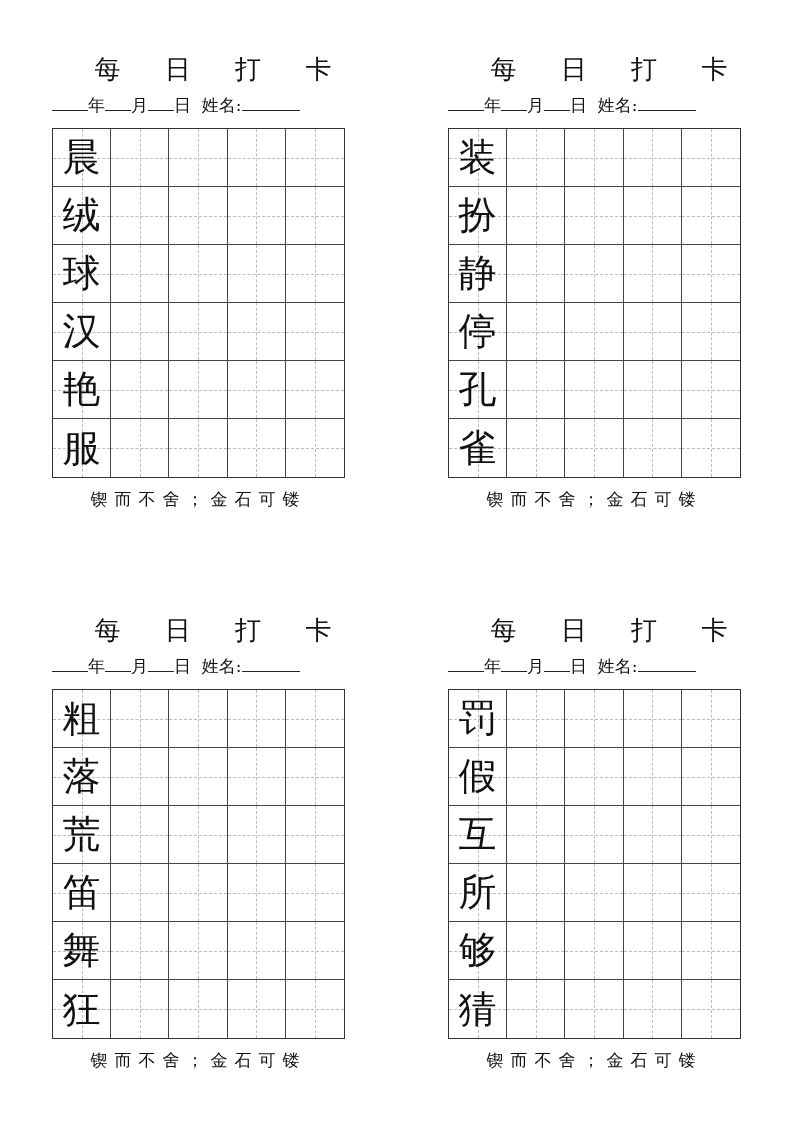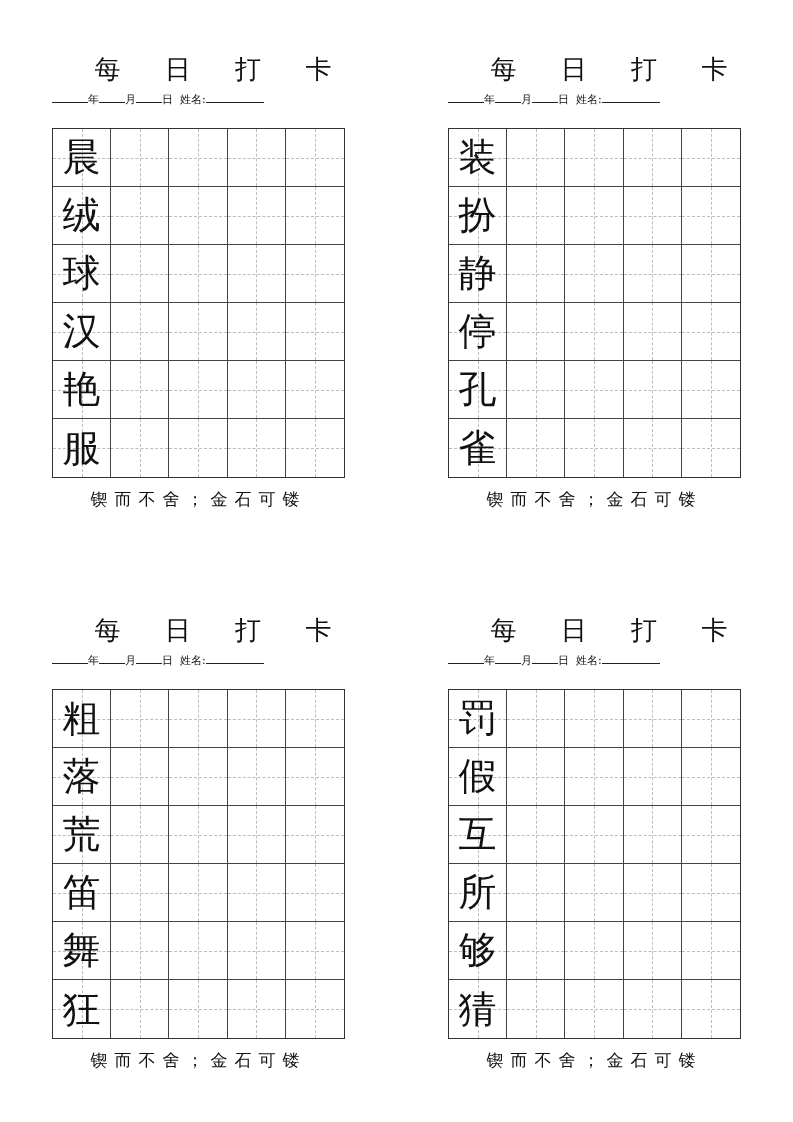--- a/index.html
+++ b/index.html
@@ -1,21 +1,21 @@
 <!DOCTYPE html>
 <html><head>
 <meta charset="utf-8">
 <style>
   html,body{margin:0;padding:0;background:#ffffff;}
   body{width:793px;height:1122px;position:relative;overflow:hidden;
        font-family:"DejaVu Serif","Liberation Serif",serif;color:#111;}
   .card{position:absolute;width:300px;height:400px;}
   .title{position:absolute;top:-2px;left:0;width:300px;text-align:center;
          font-size:26px;letter-spacing:18px;padding-left:40px;box-sizing:border-box;line-height:34px;}
-  .meta{position:absolute;top:32px;left:0;width:300px;font-size:11px;line-height:20px;white-space:nowrap;}
+  .meta{position:absolute;top:40px;left:0;width:300px;font-size:17px;line-height:20px;white-space:nowrap;}
   .blank{display:inline-block;border-bottom:1.5px solid #222;height:16px;vertical-align:baseline;}
   .grid{position:absolute;top:74px;left:0;width:293px;height:350px;
         border:1px solid #333;box-sizing:border-box;display:grid;
         grid-template-columns:repeat(5,1fr);grid-template-rows:repeat(6,1fr);}
   .cell{position:relative;border-right:1px solid #444;border-bottom:1px solid #444;box-sizing:border-box;}
   .cell:nth-child(5n){border-right:none;}
   .cell.lastrow{border-bottom:none;}
   .cell::before{content:"";position:absolute;left:50%;top:0;bottom:0;border-left:1px dashed #bdbdbd;}
   .cell::after{content:"";position:absolute;top:50%;left:0;right:0;border-top:1px dashed #bdbdbd;}
   .char{position:absolute;inset:0;display:flex;align-items:center;justify-content:center;

